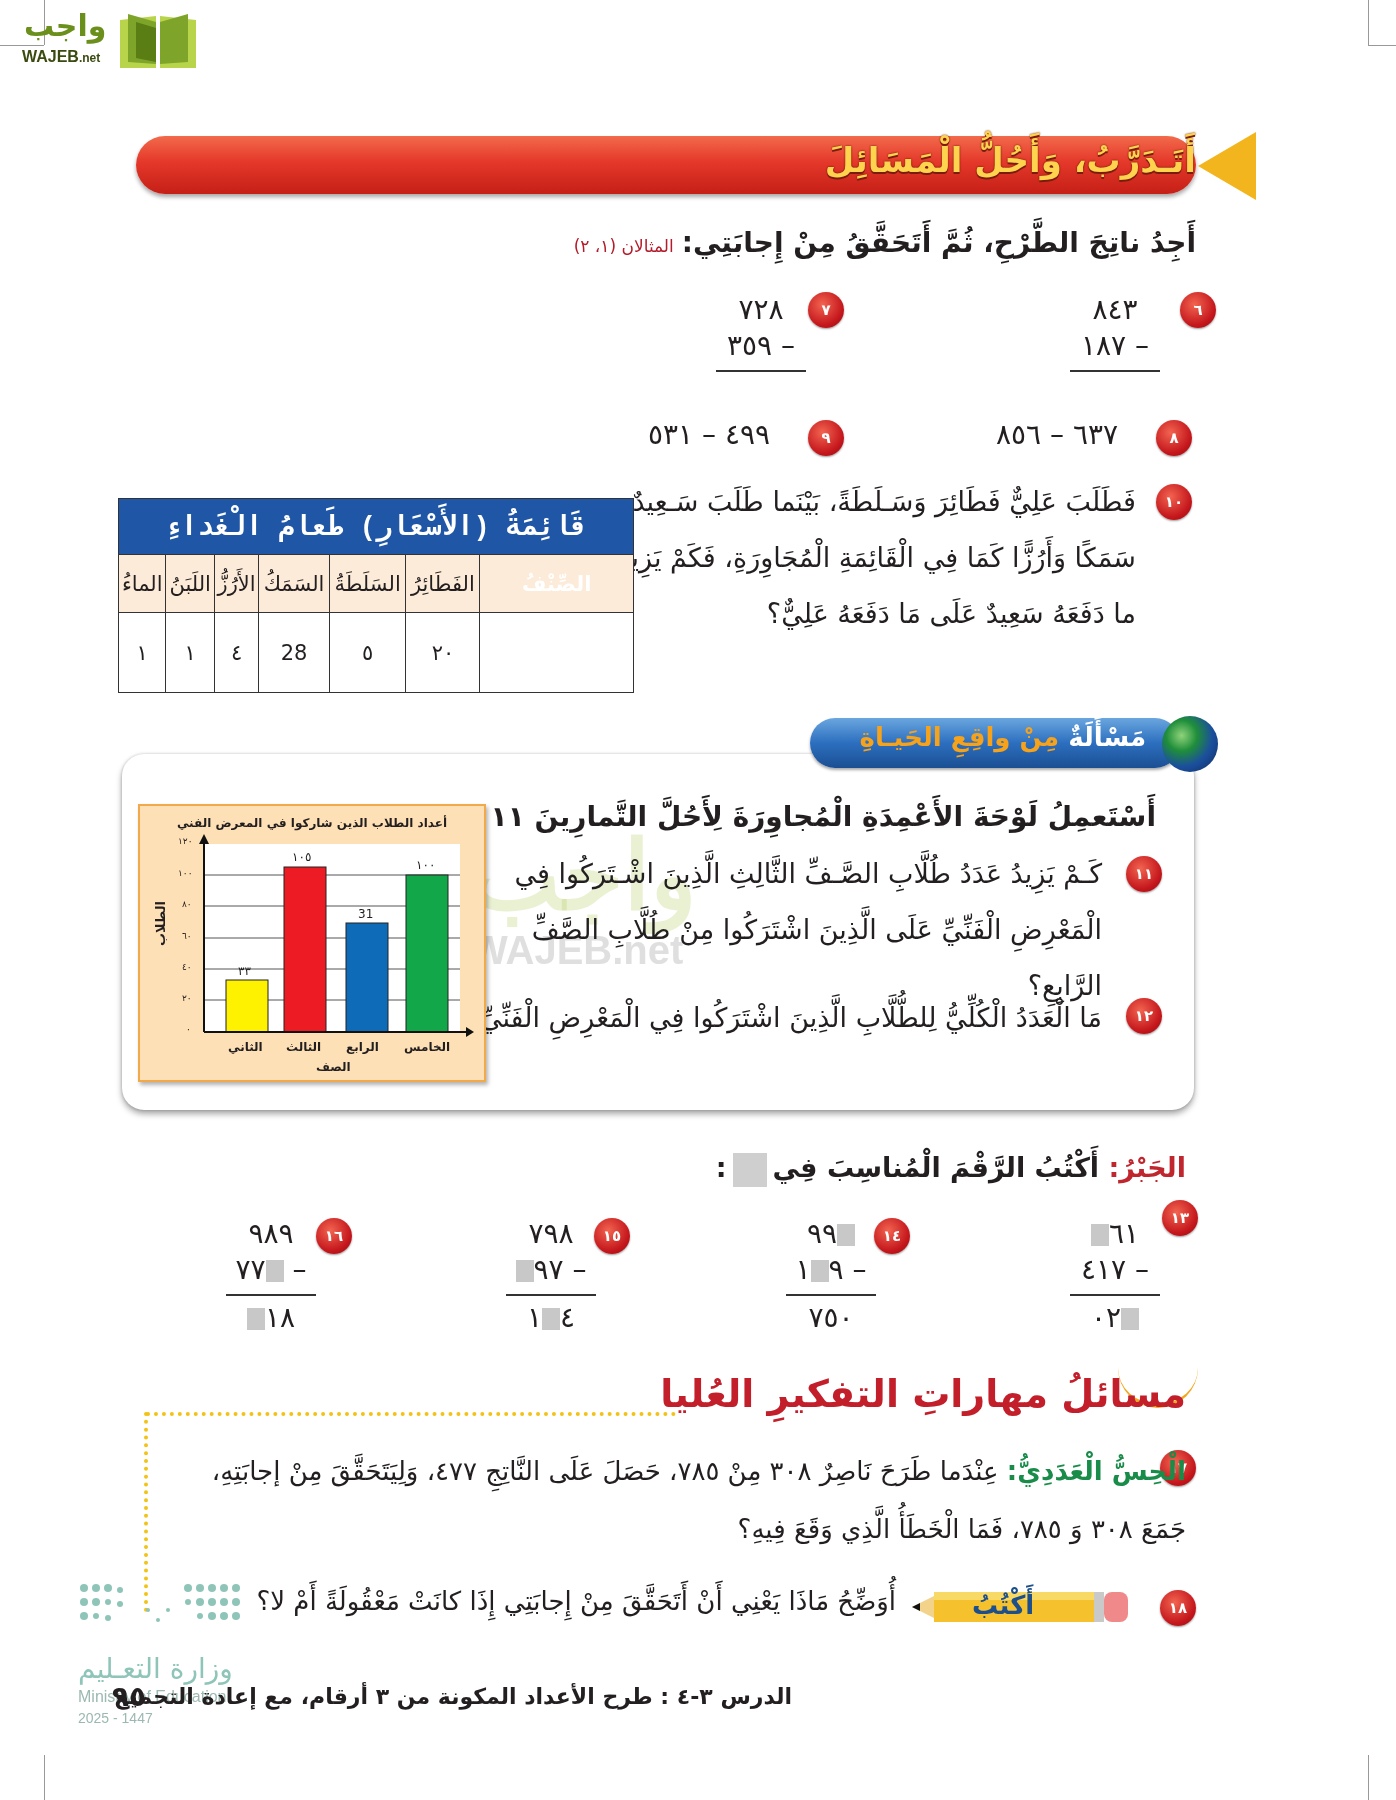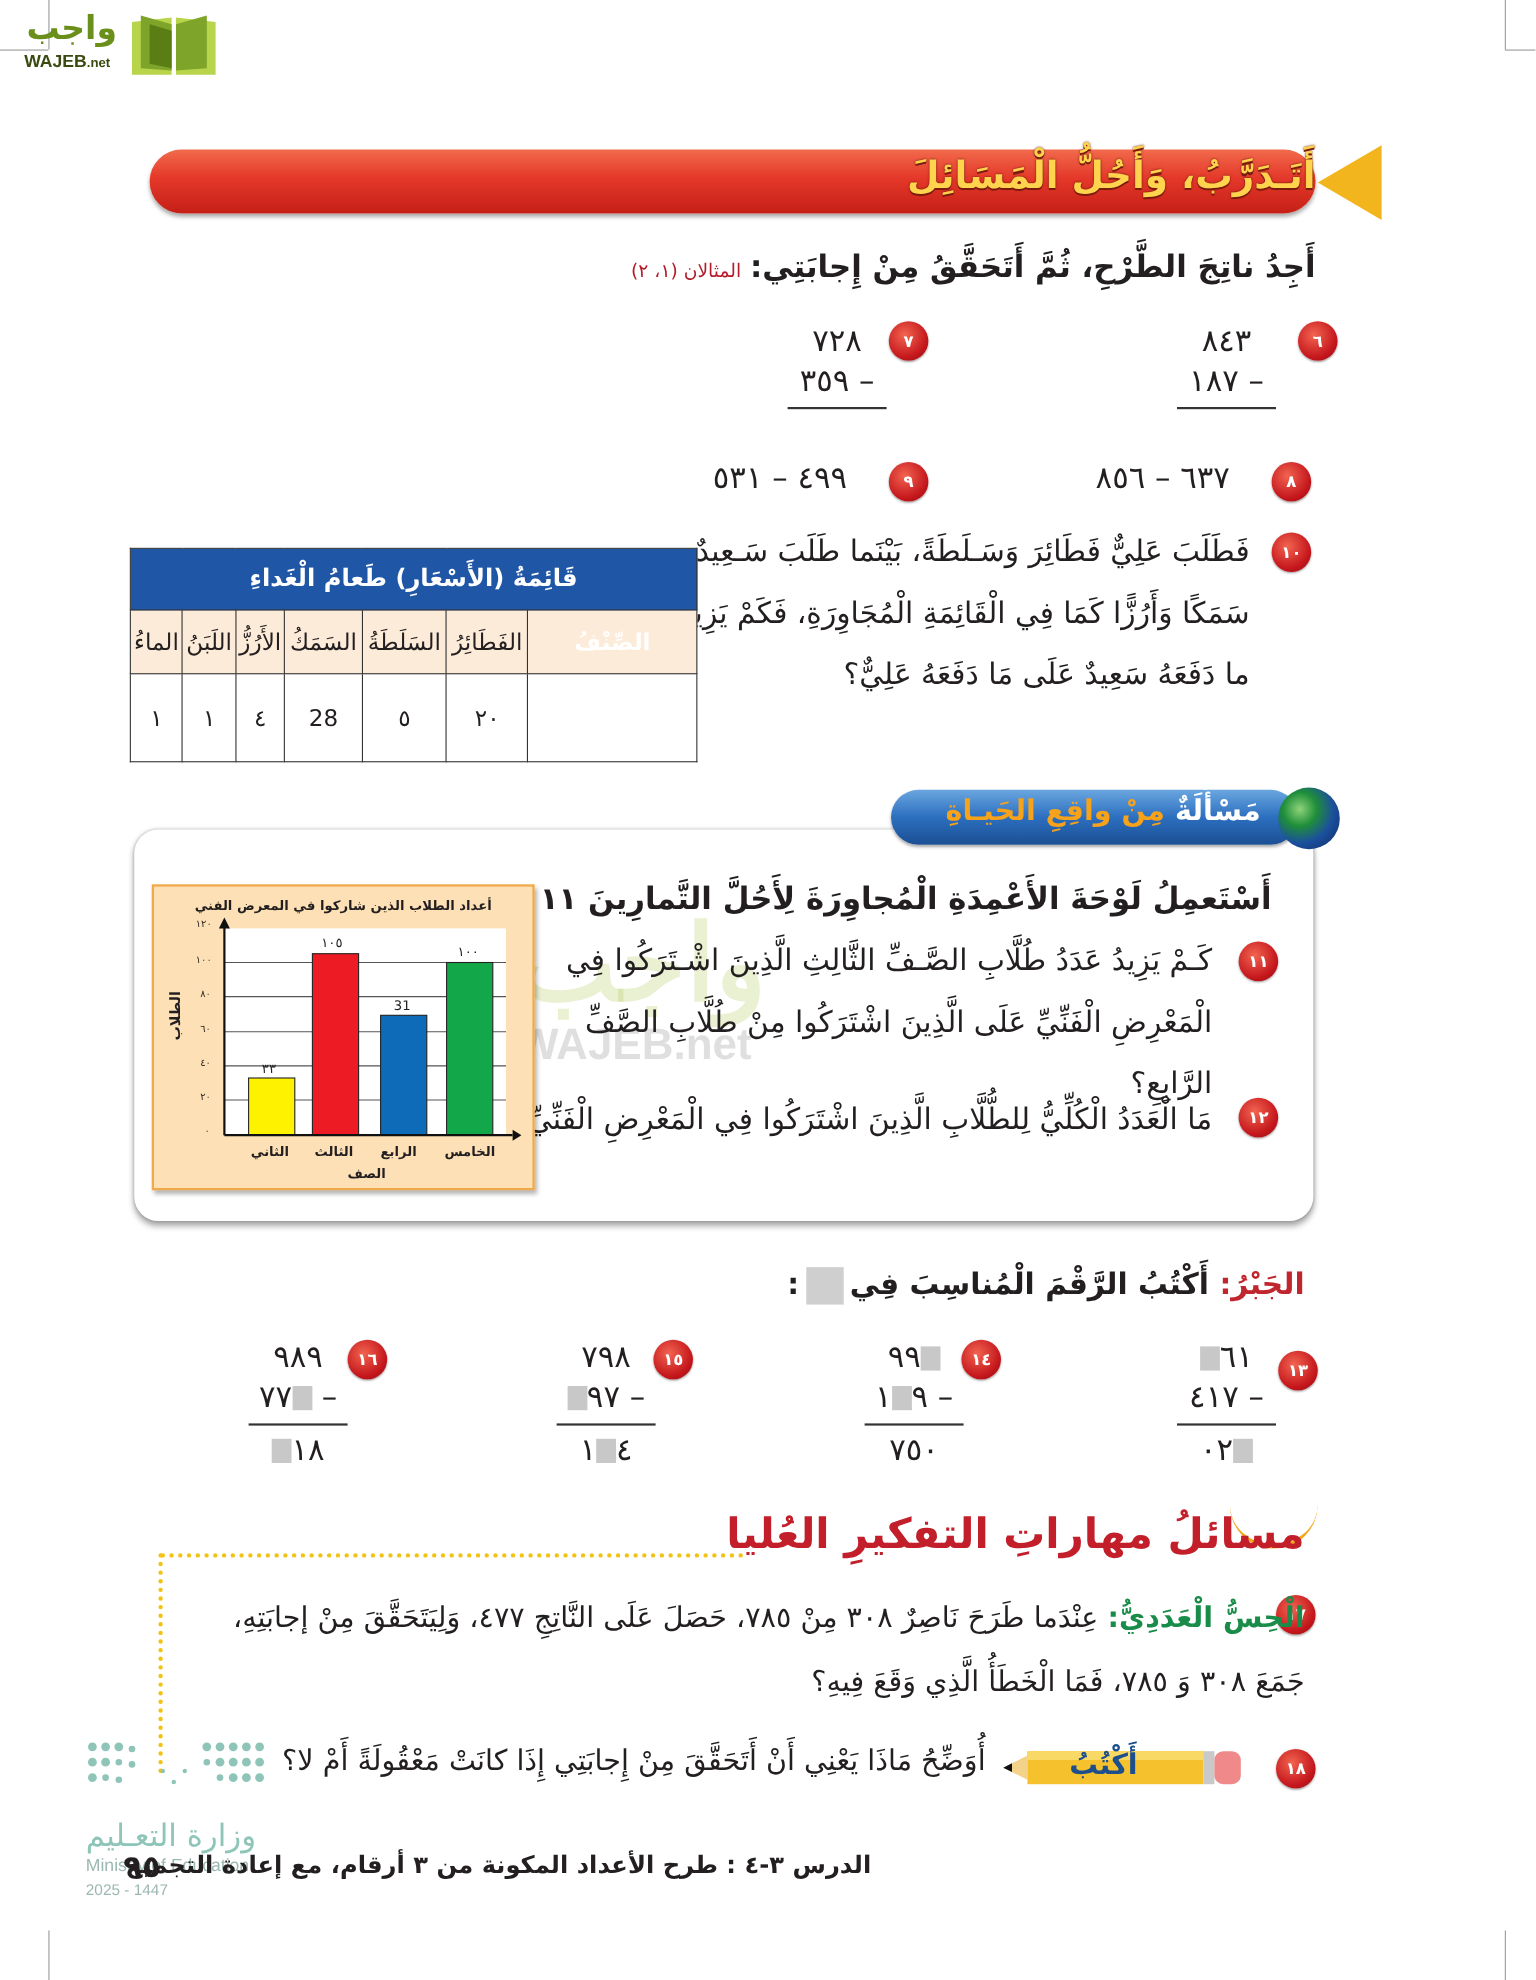--- a/index.html
+++ b/index.html
@@ -35,21 +35,21 @@
   .vert { font-size: 28px; text-align: left; direction: ltr; line-height: 36px; }
   .vert .line { border-top: 2px solid #333; margin-top: 6px; }
 
   .num-inline { font-size: 28px; direction: ltr; }
 
   .para { font-size: 27px; line-height: 56px; text-align: right; }
 
   
   .menu-table { left: 118px; top: 498px; width: 516px; border-collapse: collapse; direction: rtl; font-size: 21px; }
   .menu-table td, .menu-table th { border: 1.5px solid #333; text-align: center; }
-  .menu-table .head { background: #1f56a6; color: #fff; height: 56px; font-size: 22px; font-weight: bold; }
+  .menu-table .head { background: #1f56a6; color: #fff; height: 56px; font-size: 27px; font-weight: bold; font-family: Liberation Mono, monospace; }
   .menu-table .hdr { background: #7d8fca; color: #fff; font-weight: bold; }
   .menu-table .cell { background: #fdebd9; height: 58px; }
   .menu-table .val { background: #fff; height: 80px; }
 
   
   .life-box { left: 122px; top: 754px; width: 1072px; height: 356px; border-radius: 22px; background: #fff;
     box-shadow: 0 4px 6px rgba(0,0,0,.35), 0 0 3px rgba(0,0,0,.2); }
   .life-banner { left: 810px; top: 718px; width: 370px; height: 50px; border-radius: 25px;
     background: linear-gradient(#6aa6df 0%, #2c6fbf 50%, #1b4f93 100%); box-shadow: 0 2px 3px rgba(0,0,0,.35); }
   .life-title { right: 250px; top: 722px; font-size: 26px; font-weight: bold; }
@@ -232,21 +232,21 @@
   <div style="position:absolute;left:146px;top:234px;font-size:12px;font-weight:bold;">الثالث</div>
   <div style="position:absolute;left:206px;top:234px;font-size:12px;font-weight:bold;">الرابع</div>
   <div style="position:absolute;left:264px;top:234px;font-size:12px;font-weight:bold;">الخامس</div>
   <div style="position:absolute;left:176px;top:254px;font-size:12px;font-weight:bold;">الصف</div>
 </div>
 
 <div class="abs algebra">
   <span class="lbl">الجَبْرُ:</span> <span>أَكْتُبُ الرَّقْمَ الْمُناسِبَ فِي</span><span class="big-box"></span><span>:</span>
 </div>
 
-<div class="abs badge" style="left:1162px;top:1228px;text-align:right;">١٣</div>
+<div class="abs badge" style="left:1162px;top:1200px;text-align:right;">١٣</div>
 <div class="abs vert" style="left:1070px;top:1216px;width:90px;text-align:center;">
   <div><span class="gray-box"></span><span>٦١</span></div>
   <div><span>٤١٧</span> –</div>
   <div class="line"></div>
   <div style="margin-top:4px;"><span>٠٢</span><span class="gray-box"></span></div>
 </div>
 
 <div class="abs badge" style="left:874px;top:1218px;">١٤</div>
 <div class="abs vert" style="left:786px;top:1216px;width:90px;text-align:center;">
   <div><span>٩٩</span><span class="gray-box"></span></div>

